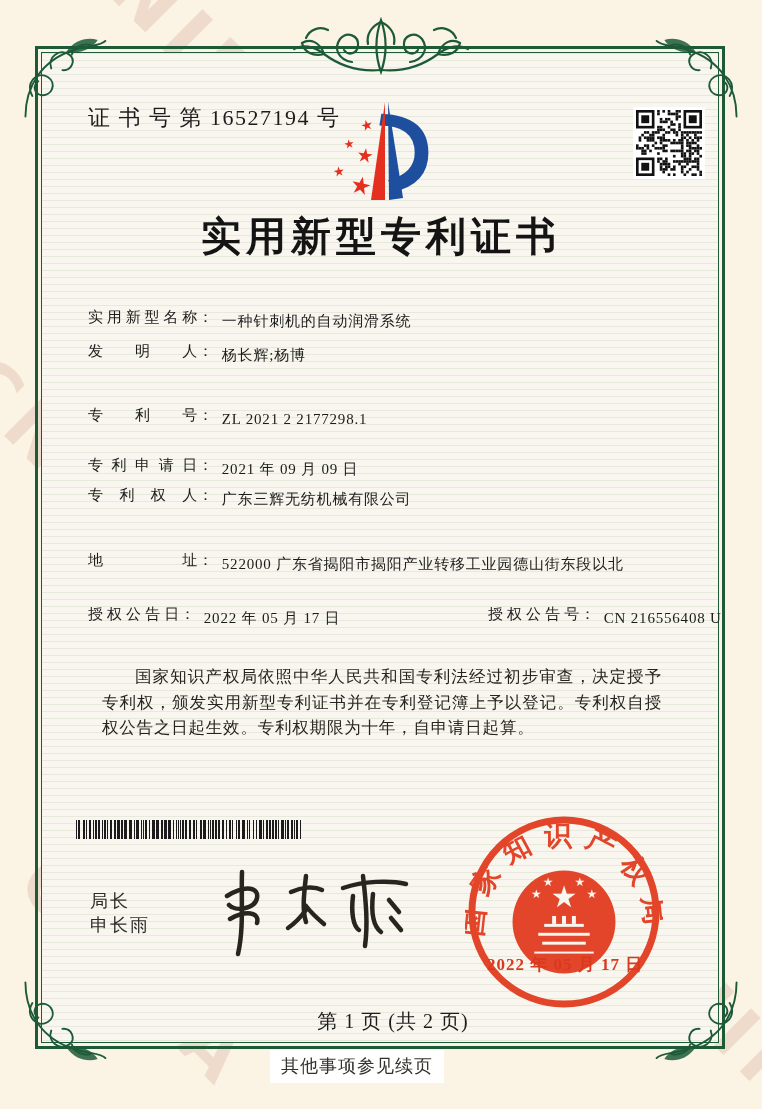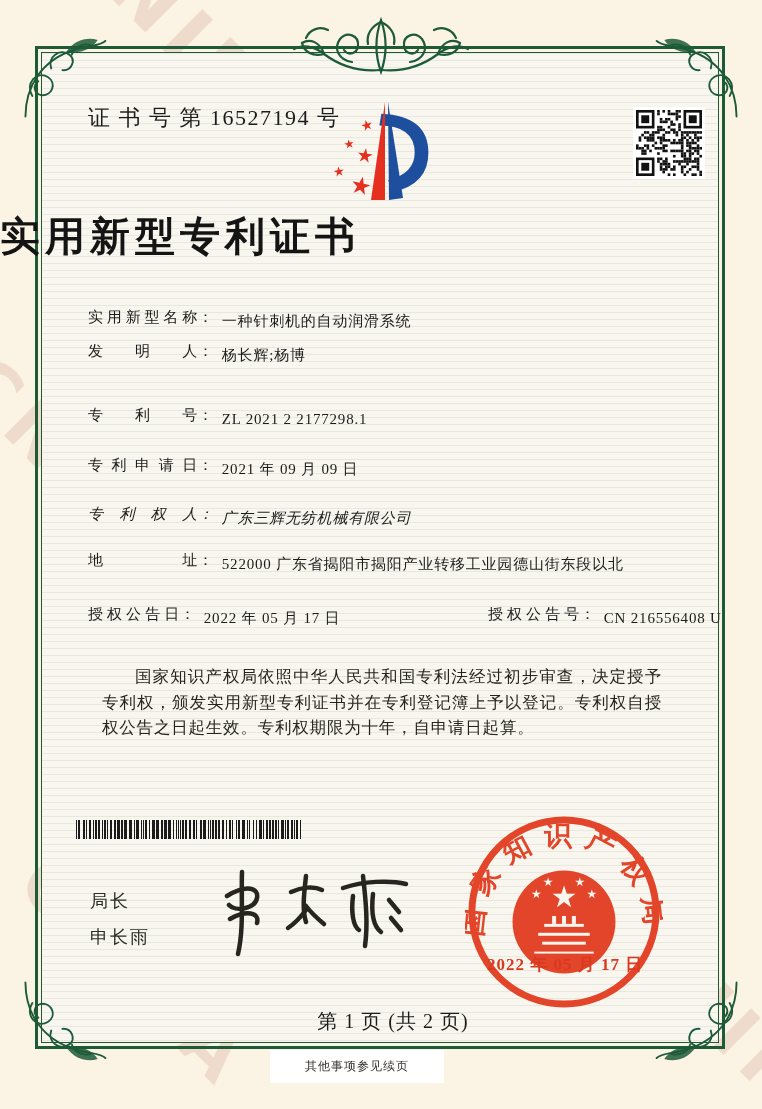--- a/index.html
+++ b/index.html
@@ -29,46 +29,46 @@
   .c-tr{right:22px;top:34px;transform:scaleX(-1);}
   .c-bl{left:22px;bottom:44px;transform:scaleY(-1);}
   .c-br{right:22px;bottom:44px;transform:scale(-1,-1);}
   .top-ornament{position:absolute;left:256px;top:14px;width:250px;height:72px;z-index:3;}
 
   .cert-no{position:absolute;left:88px;top:103px;font-size:22px;letter-spacing:1.5px;z-index:4;}
   .logo{position:absolute;left:323px;top:96px;width:128px;height:108px;z-index:4;}
   .qr{position:absolute;left:633px;top:107px;width:72px;height:72px;background:#fff;padding:3px;box-sizing:border-box;z-index:4;}
   .qr svg{display:block;width:100%;height:100%;}
   .title{
-    position:absolute;left:0;top:209px;width:100%;text-align:left;
+    position:absolute;left:0;top:209px;width:100%;text-align:center;
     font-size:40px;font-weight:bold;letter-spacing:5px;z-index:4;color:#141414;
   }
   .field-row{position:absolute;left:88px;font-size:15px;letter-spacing:0.8px;z-index:4;}
   .f-label{display:inline-block;width:110px;text-align:justify;text-align-last:justify;vertical-align:top;}
   .f-colon{display:inline-block;vertical-align:top;}
   .f-value{display:inline-block;vertical-align:top;margin-left:8px;max-width:462px;line-height:26px;}
   .grant-right{position:absolute;left:400px;top:0;white-space:nowrap;}
   .grant-right .f-label{width:92px;}
   .paragraphs{
     position:absolute;left:86px;top:648px;width:592px;z-index:4;
     font-size:16.5px;line-height:25.5px;letter-spacing:0.8px;text-align:justify;color:#26241f;
   }
   .paragraphs p{margin:16px;text-indent:2em;}
   .barcode{position:absolute;left:76px;top:820px;width:228px;height:19px;z-index:4;}
   .director{position:absolute;left:90px;top:889px;font-size:18px;letter-spacing:2px;z-index:5;
     font-family:"Liberation Sans","DejaVu Sans",sans-serif;color:#2b2b28;}
-  .director div{margin-bottom:12px;font-family:Liberation Mono, monospace;}
+  .director div{margin-bottom:0;font-family:Liberation Mono, monospace;}
   .signature{position:absolute;left:205px;top:864px;width:215px;height:100px;z-index:5;}
   .seal{position:absolute;left:465px;top:813px;width:198px;height:198px;z-index:5;opacity:0.94;}
   .seal-date{position:absolute;left:487px;top:953px;font-size:17px;letter-spacing:1px;
     color:#d93a1f;z-index:6;font-weight:bold;white-space:nowrap;}
   .page-info{position:absolute;left:12px;top:1008px;width:100%;text-align:center;font-size:20px;letter-spacing:1px;z-index:4;}
   .cont-note{
     position:absolute;left:270px;top:1050px;width:174px;height:33px;z-index:7;
-    background:#ffffff;text-align:center;line-height:33px;font-size:12px;letter-spacing:1px;color:#33312c;
+    background:#ffffff;text-align:center;line-height:33px;font-size:18px;letter-spacing:1px;color:#33312c;
   }
   .green{stroke:#1d5a38;fill:none;stroke-width:2.2;stroke-linecap:round;}
 </style>
 </head>
 <body>
 
 <span class="wm" style="left:30px;top:-10px;font-size:78px;">CNIPA</span>
 <span class="wm" style="left:420px;top:280px;font-size:72px;">CNIPA</span>
 <span class="wm" style="left:-70px;top:430px;font-size:72px;">CNIPA</span>
 <span class="wm" style="left:-10px;top:930px;font-size:72px;">CNIPA</span>
@@ -359,21 +359,21 @@
 </div>
 <div class="field-row" style="top:342px;">
   <span class="f-label">发明人</span><span class="f-colon">：</span><span class="f-value">杨长辉;杨博</span>
 </div>
 <div class="field-row" style="top:406px;">
   <span class="f-label">专利号</span><span class="f-colon">：</span><span class="f-value">ZL 2021 2 2177298.1</span>
 </div>
 <div class="field-row" style="top:456px;">
   <span class="f-label">专利申请日</span><span class="f-colon">：</span><span class="f-value">2021 年 09 月 09 日</span>
 </div>
-<div class="field-row" style="top:505px;font-style:italic;">
+<div class="field-row" style="top:486px;">
   <span class="f-label">专利权人</span><span class="f-colon">：</span><span class="f-value">广东三辉无纺机械有限公司</span>
 </div>
 <div class="field-row" style="top:551px;">
   <span class="f-label">地址</span><span class="f-colon">：</span><span class="f-value">522000 广东省揭阳市揭阳产业转移工业园德山街东段以北</span>
 </div>
 <div class="field-row" style="top:605px;width:590px;">
   <span>
     <span class="f-label" style="width:92px;">授权公告日</span><span class="f-colon">：</span><span class="f-value">2022 年 05 月 17 日</span>
   </span>
   <span class="grant-right">

